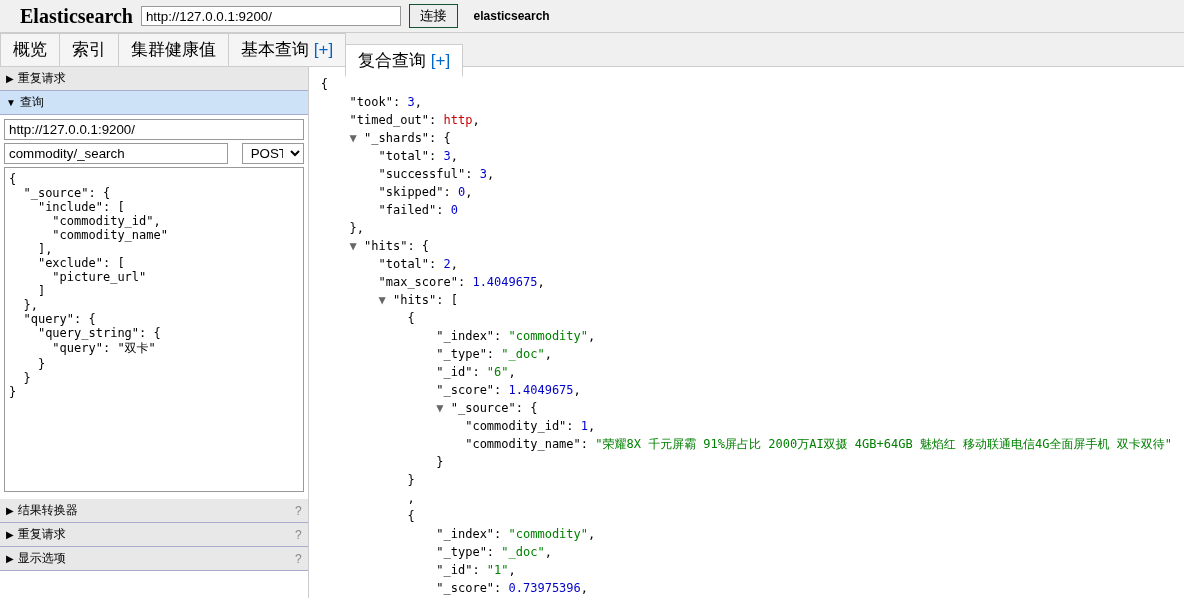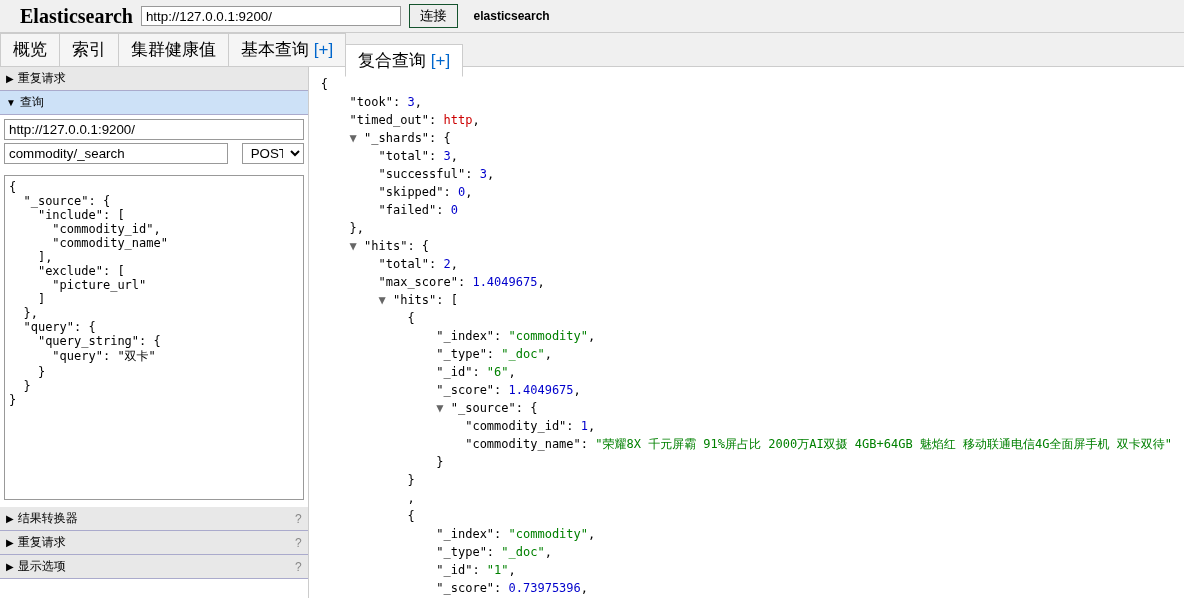--- a/index.html
+++ b/index.html
@@ -16,21 +16,21 @@
 .plus { color: #0066cc; }
 .main { display: flex; }
 .left { width: 335px; border-right: 1px solid #ccc; }
 .right { flex: 1; padding: 8px 12px; font-family: "Lucida Console", Monaco, monospace; font-size: 12px; line-height: 1.5; }
 .section-header { background: #cde1f7; padding: 3px 6px; border-bottom: 1px solid #aac; display: flex; align-items: center; cursor: pointer; }
 .section-header .arrow { font-size: 10px; margin-right: 4px; }
 .section-header.collapsed { background: #e8e8e8; }
 .section-header .q { margin-left: auto; color: #888; }
 .query-body { padding: 4px; }
 .query-url { width: 100%; padding: 2px 4px; border: 1px solid #999; margin-bottom: 3px; }
-.row { display: flex; gap: 14px; margin-bottom: 11px; }
+.row { display: flex; gap: 14px; margin-bottom: 3px; }
 .path-input { flex: 1; padding: 2px 4px; border: 1px solid #999; }
 .method-select { width: 62px; padding: 1px 4px; border: 1px solid #999; background: #fff; }
 .query-textarea { width: 100%; height: 325px; padding: 4px; border: 1px solid #999; font-family: "Lucida Console", Monaco, monospace; font-size: 12px; resize: none; }
 .action-row { display: flex; align-items: center; gap: 6px; padding: 4px; background: #f5f5f5; border-top: 1px solid #ccc; }
 .action-btn { padding: 2px 8px; border: 1px solid #999; background: #eee; cursor: pointer; font-size: 12px; }
 .checkbox { width: 13px; height: 13px; }
 .json-num { color: #0000cc; }
 .json-str { color: #008000; }
 .json-bool { color: #cc0000; }
 .line { white-space: pre; }

